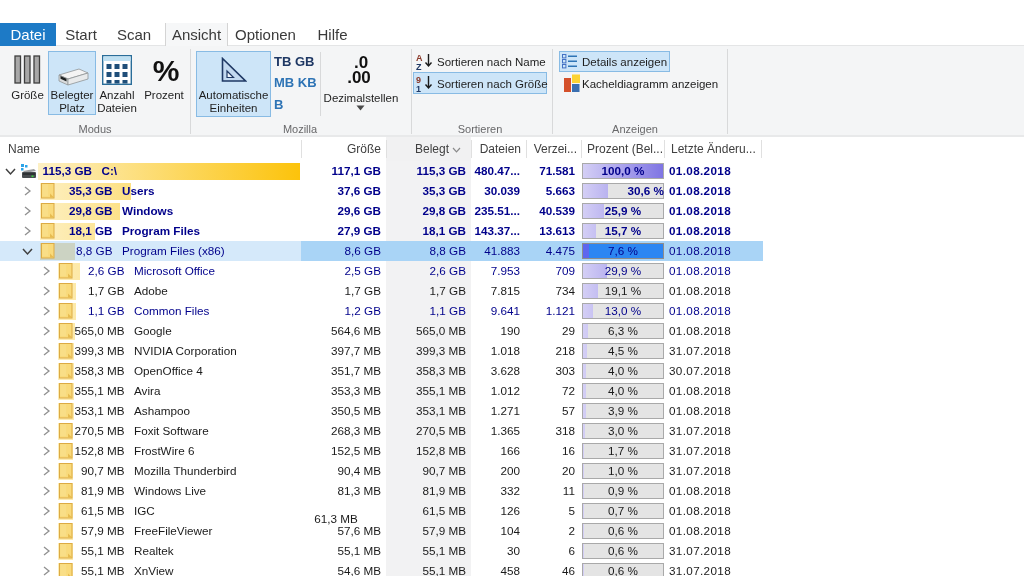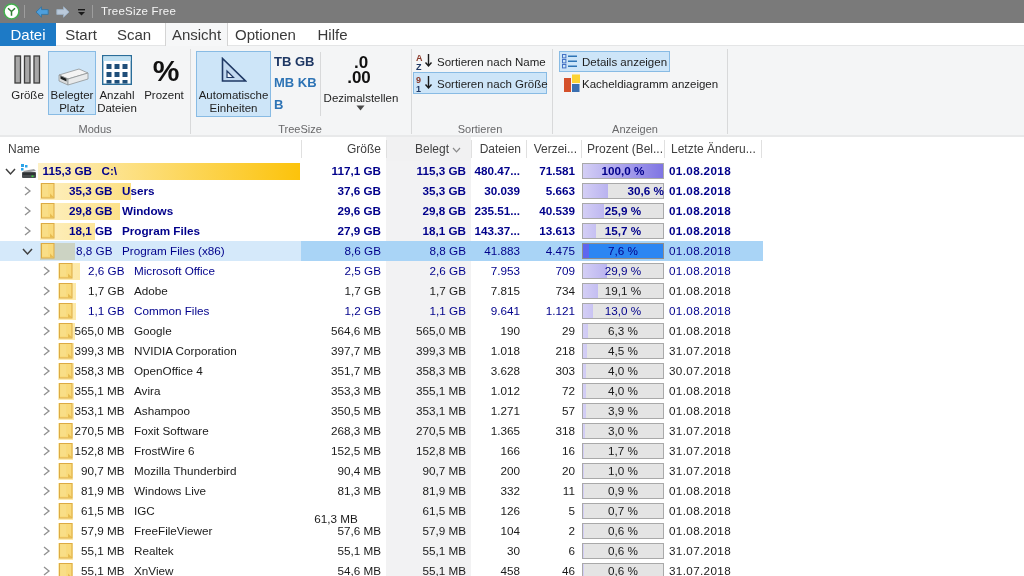--- a/index.html
+++ b/index.html
@@ -11,39 +11,20 @@
 .glabel{position:absolute;font-size:11px;color:#68686a;text-align:center}
 .rlabel{position:absolute;font-size:11.5px;color:#1e1e1e;text-align:center;line-height:12.5px}
 .ritem{position:absolute;font-size:11.5px;color:#1e1e1e}
 .selbtn{position:absolute;background:#cde5f8;border:1px solid #88bbe4;box-sizing:border-box}
 .vsep{position:absolute;width:1px;background:#d8d9da}
 .hsep{position:absolute;width:1px;background:#e0e0e0}
 .tab{position:absolute;top:23px;height:23px;line-height:23px;font-size:15px;color:#3a3a3a;text-align:center}
 </style></head><body>
 <div id="app">
 
-<div class="abs" style="left:0;top:0;width:1024px;height:23px;background:#7a7a7a">
- <svg class="abs" style="left:3px;top:3px" width="17" height="17" viewBox="0 0 17 17">
-  <circle cx="8.5" cy="8.5" r="7.4" fill="#ffffff" stroke="#44b04e" stroke-width="1.5"></circle>
-  <path d="M8.5 8.5 L8.5 12.8 M8.5 8.5 L5 5.3 M8.5 8.5 L12 5.3" stroke="#2e7d32" stroke-width="1.5" fill="none"></path>
- </svg>
- <div class="abs" style="left:24px;top:5px;width:1px;height:13px;background:#9d9d9d"></div>
- <svg class="abs" style="left:35px;top:6px" width="14" height="12" viewBox="0 0 14 12">
-  <path d="M6.5 0.8 L1 6 L6.5 11.2 L6.5 8.4 L13.2 8.4 L13.2 3.6 L6.5 3.6 Z" fill="#4e9fdd" stroke="#35749f" stroke-width="0.9"></path>
- </svg>
- <svg class="abs" style="left:56px;top:6px" width="14" height="12" viewBox="0 0 14 12">
-  <path d="M7.5 0.8 L13 6 L7.5 11.2 L7.5 8.4 L0.8 8.4 L0.8 3.6 L7.5 3.6 Z" fill="#bac9da" stroke="#9cb0c4" stroke-width="0.9"></path>
- </svg>
- <svg class="abs" style="left:77px;top:9px" width="9" height="7" viewBox="0 0 9 7">
-  <rect x="1" y="0" width="7" height="1.4" fill="#1a1a1a"></rect>
-  <path d="M1 3 L8 3 L4.5 6.6 Z" fill="#1a1a1a"></path>
- </svg>
- <div class="abs" style="left:92px;top:5px;width:1px;height:13px;background:#9d9d9d"></div>
- <div class="abs" style="left:101px;top:0;height:23px;line-height:23px;color:#f5f5f5;font-size:11.5px;letter-spacing:0.2px">TreeSize Free</div>
-</div>
 
 <div class="abs" style="left:0;top:23px;width:1024px;height:23px;background:#ffffff"></div>
 <div class="abs" style="left:0;top:45px;width:1024px;height:1px;background:#e4e5e6"></div>
 <div class="abs" style="left:165px;top:23px;width:63px;height:23px;background:#f6f7f8;border-left:1px solid #d4d4d4;border-right:1px solid #d4d4d4;box-sizing:border-box"></div>
 <div class="abs" style="left:0;top:23px;width:56px;height:23px;background:#1d7ac6"></div>
 <div class="tab" style="left:0;width:56px;color:#ffffff">Datei</div>
 <div class="tab" style="left:56px;width:50px">Start</div>
 <div class="tab" style="left:109px;width:50px">Scan</div>
 <div class="tab" style="left:165px;width:63px">Ansicht</div>
 <div class="tab" style="left:231px;width:69px">Optionen</div>
@@ -109,21 +90,21 @@
 <div class="abs" style="left:274px;top:75px;width:46px;font-weight:bold;font-size:13px;color:#2e74b5">MB KB</div>
 <div class="abs" style="left:274px;top:97px;width:20px;font-weight:bold;font-size:13px;color:#2e74b5">B</div>
 
 <div class="abs" style="left:331px;top:53px;width:60px;font-weight:bold;font-size:17px;color:#111;text-align:center">.0</div>
 <div class="abs" style="left:329px;top:68px;width:60px;font-weight:bold;font-size:17px;color:#111;text-align:center">.00</div>
 <div class="rlabel" style="left:322px;top:92px;width:78px">Dezimalstellen</div>
 <svg class="abs" style="left:356px;top:105px" width="9" height="6" viewBox="0 0 9 6">
       <path d="M0.5 0.5 L8.5 0.5 L4.5 5.5 Z" fill="#4a4a4a"></path>
     </svg>
 
-<div class="glabel" style="left:265px;top:123px;width:70px">TreeSize</div>
+<div class="glabel" style="left:265px;top:123px;width:70px">Mozilla</div>
 
 <svg class="abs" style="left:416px;top:53px" width="17" height="17" viewBox="0 0 17 17">
  <text x="0" y="8" font-size="9" font-weight="bold" fill="#8b3a2a" font-family="Liberation Sans">A</text>
  <text x="0" y="16.5" font-size="9" font-weight="bold" fill="#1f3864" font-family="Liberation Sans">Z</text>
  <path d="M12.5 1 L12.5 12 M9.5 9.5 L12.5 13 L15.5 9.5" stroke="#1a1a1a" stroke-width="1.4" fill="none"></path>
 </svg>
 <div class="ritem" style="left:437px;top:56px">Sortieren nach Name</div>
 
 <div class="selbtn" style="left:413px;top:72px;width:134px;height:22px"></div>
 <svg class="abs" style="left:416px;top:75px" width="17" height="17" viewBox="0 0 17 17">

